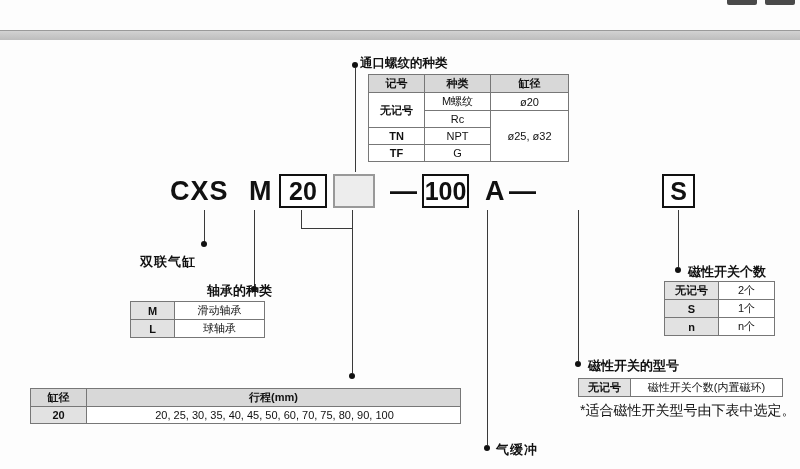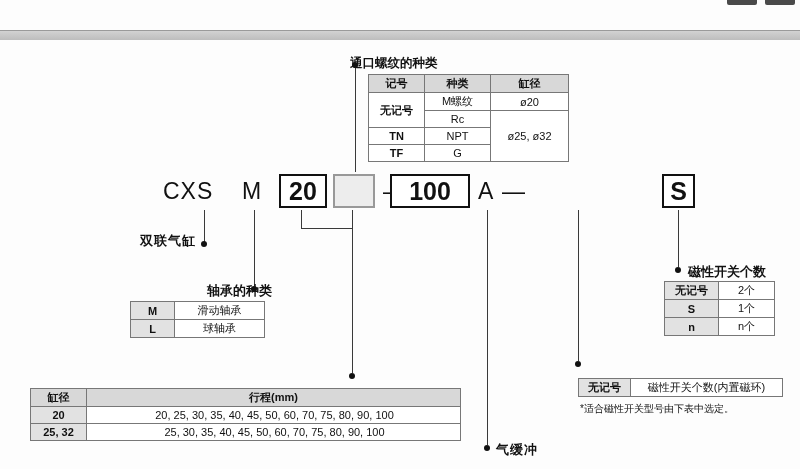--- a/index.html
+++ b/index.html
@@ -22,41 +22,41 @@
 
   table.tbl { position:absolute; border-collapse:collapse; font-size:11px; background:#fff; }
   .tbl td, .tbl th { border:1px solid #777; text-align:center; padding:1px 4px; height:17px; }
   .tbl th { background:#d8d8d8; font-weight:bold; }
   .sym { font-weight:bold; }
   .gray { background:#e2e2e2; }
   .lft { text-align:center; padding-left:6px !important; }
 
   .model { position:absolute; top:172px; left:163px; height:38px; width:560px; }
   .mtext { position:absolute; top:0; height:38px; line-height:38px;
-           font-weight:normal; font-size:23px; white-space:nowrap; letter-spacing:1px; }
+           font-weight:bold; font-size:27px; white-space:nowrap; letter-spacing:1px;margin-left:7px; }
   .mbox { position:absolute; top:2px; height:34px; display:flex; align-items:center;
           justify-content:center; font-weight:bold; font-size:25px;
           border:2px solid #111; background:#fff; }
   .mbox.empty { border-color:#999; background:#ededed; }
-  .note { position:absolute; font-size:10px; white-space:nowrap; }
+  .note { position:absolute; font-size:14px; white-space:nowrap; }
 </style>
 </head>
 <body>
 
 <div class="page">
 
   <div class="band"></div>
   <div class="corner">
     <span></span>
     <span></span>
   </div>
 
   <span class="bullet" style="left:352px;top:62px"></span>
   <div class="vline" style="left:355px;top:68px;height:104px"></div>
-  <div class="callout-title" style="left:350px;top:55px;font-size:12.5px">通口螺纹的种类</div>
+  <div class="callout-title" style="left:360px;top:55px;font-size:12.5px">通口螺纹的种类</div>
 
   <table class="tbl" style="left:368px;top:74px">
     <tbody>
         <tr>
       <th style="width:56px">记号</th>
       <th style="width:66px">种类</th>
       <th style="width:78px">缸径</th>
     </tr>
     <tr>
       <td rowspan="2" class="sym">无记号</td>
@@ -77,29 +77,29 @@
     </tr>
   </tbody>
     </table>
 
   <div class="model">
     <span class="mtext" style="left:0">CXS</span>
     <span class="mtext" style="left:79px">M</span>
     <span class="mbox" style="left:116px;width:48px">20</span>
     <span class="mbox empty" style="left:170px;width:42px"></span>
     <span class="mtext" style="left:220px">—</span>
-    <span class="mbox" style="left:227px;width:80px">100</span>
+    <span class="mbox" style="left:259px;width:47px">100</span>
     <span class="mtext" style="left:315px">A</span>
     <span class="mtext" style="left:339px">—</span>
     <span class="mbox" style="left:499px;width:33px">S</span>
   </div>
 
   <div class="vline" style="left:204px;top:210px;height:34px"></div>
   <span class="bullet" style="left:201px;top:241px"></span>
-  <div class="callout-title" style="right:604px;top:232px;letter-spacing:1px">双联气缸</div>
+  <div class="callout-title" style="right:604px;top:253px;letter-spacing:1px">双联气缸</div>
 
   <div class="vline" style="left:254px;top:210px;height:76px"></div>
   <span class="bullet" style="left:251px;top:286px"></span>
   <div class="callout-title" style="right:528px;top:282px">轴承的种类</div>
   <table class="tbl" style="left:130px;top:301px">
     <tbody>
         <tr>
       <td class="sym gray" style="width:44px">M</td>
       <td style="width:90px">滑动轴承</td>
     </tr>
@@ -118,33 +118,30 @@
   <table class="tbl" style="left:30px;top:388px">
     <tbody>
         <tr>
       <th style="width:56px">缸径</th>
       <th style="width:374px">行程(mm)</th>
     </tr>
     <tr>
       <td class="sym gray">20</td>
       <td class="lft">20, 25, 30, 35, 40, 45, 50, 60, 70, 75, 80, 90, 100</td>
     </tr>
-    <tr>
-      <td class="sym gray">25, 32</td>
-      <td class="lft">25, 30, 35, 40, 45, 50, 60, 70, 75, 80, 90, 100</td>
-    </tr>
   </tbody>
     </table>
 
   <div class="vline" style="left:487px;top:210px;height:235px"></div>
   <span class="bullet" style="left:484px;top:445px"></span>
   <div class="callout-title" style="left:496px;top:441px;letter-spacing:1px">气缓冲</div>
 
   <div class="vline" style="left:578px;top:210px;height:151px"></div>
   <span class="bullet" style="left:575px;top:361px"></span>
+  <div class="callout-title" style="left:588px;top:357px">磁性开关的型号</div>
   <table class="tbl" style="left:578px;top:378px">
     <tbody>
         <tr>
       <td class="sym gray" style="width:52px">无记号</td>
       <td style="width:152px">磁性开关个数(内置磁环)</td>
     </tr>
   </tbody>
     </table>
   <div class="note" style="left:580px;top:402px">*适合磁性开关型号由下表中选定。</div>
 

